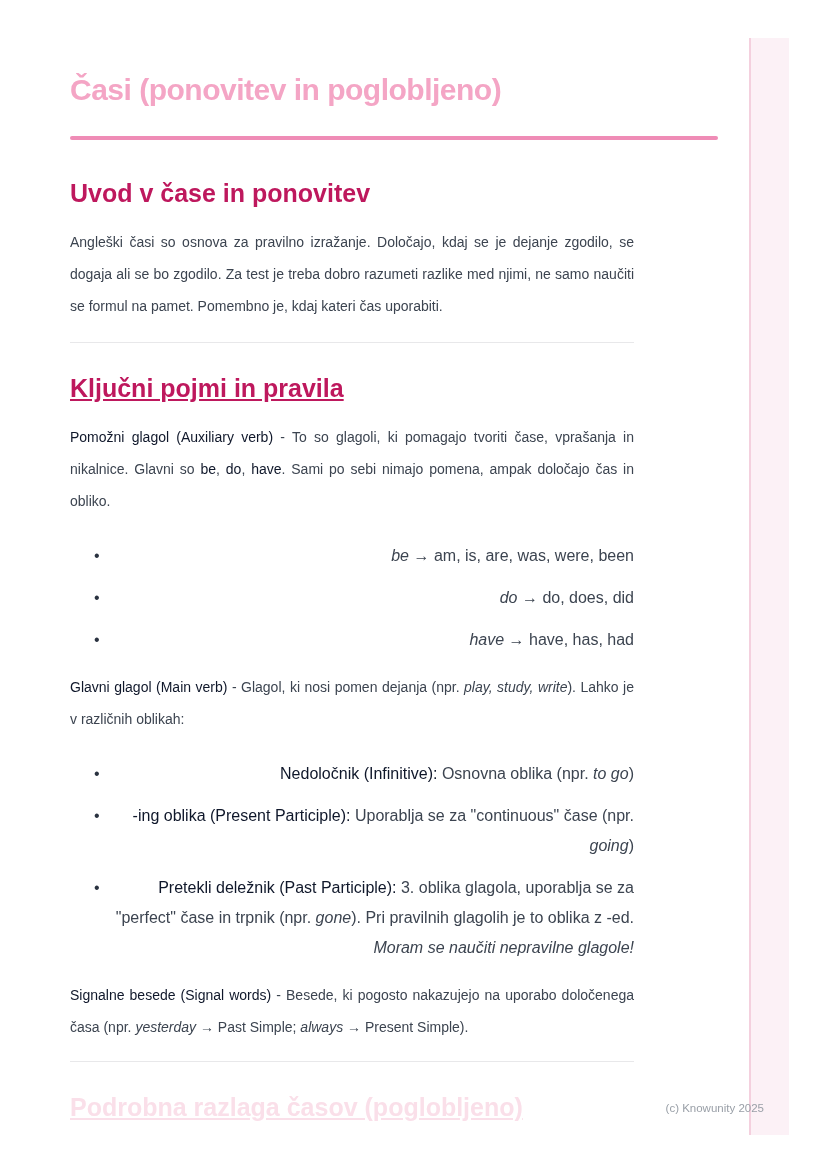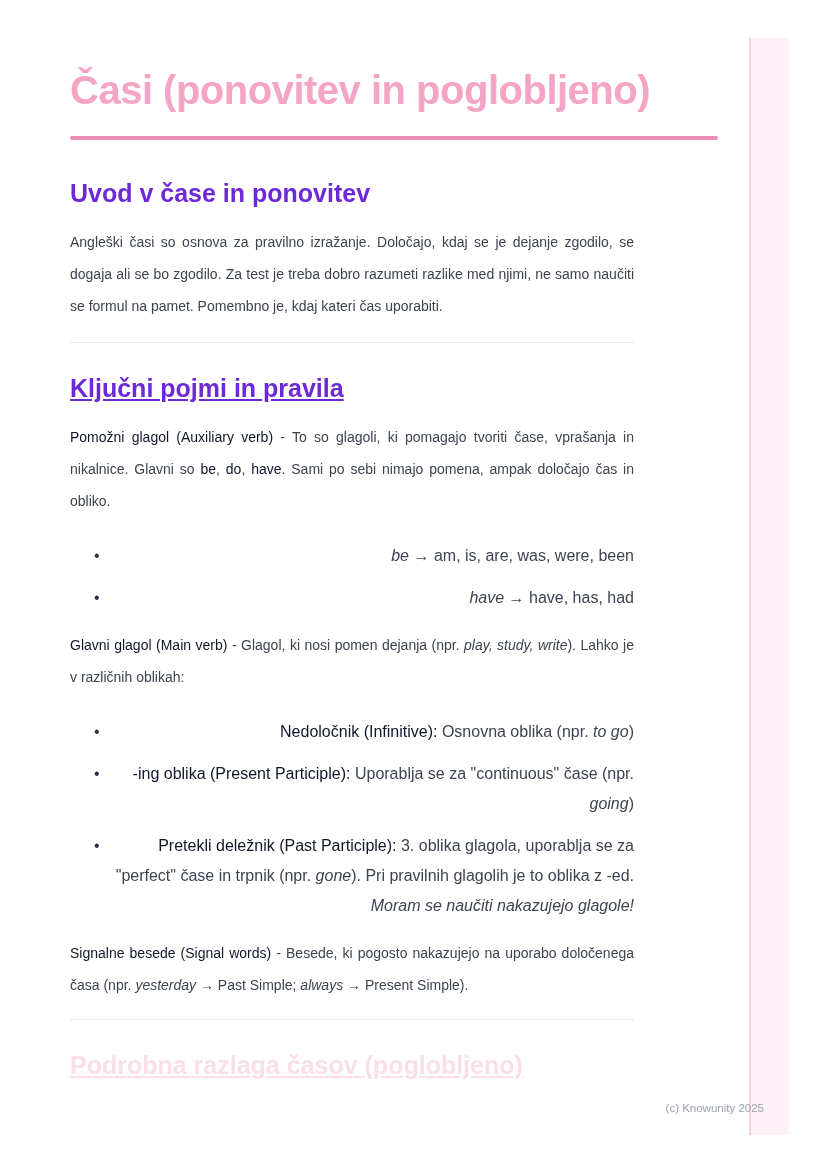--- a/index.html
+++ b/index.html
@@ -28,39 +28,39 @@
   .content {
     position: absolute;
     left: 70px;
     top: 0;
     width: 648px;
     z-index: 2;
   }
   .doc-title {
     margin: 64px 0 0 0;
     max-width: 600px;
-    font-size: 40px;
+    font-size: 30px;
     line-height: 52px;
     font-weight: 800;
     letter-spacing: -0.5px;
     color: #f4a5c5;
   }
   .title-rule {
     margin-top: 20px;
     width: 648px;
     height: 4px;
     border-radius: 2px;
     background: #ef8cb6;
   }
   .h2 {
     margin: 0;
     font-size: 25px;
     line-height: 30px;
     font-weight: 700;
-    color: #6d28d9;
+    color: #be185d;
   }
   .h2.mt-first { margin-top: 38px; }
   .h2.mt-section { margin-top: 30px; text-decoration: underline; }
   .h2.faded { color: #fadfe9; }
   .para {
     margin: 18px 0 0 0;
     width: 564px;
     font-size: 14px;
     line-height: 32px;
     text-align: justify;
@@ -124,29 +124,30 @@
   <p class="para"><span>Angleški časi so osnova za pravilno izražanje. Določajo, kdaj se je dejanje zgodilo, se dogaja ali se bo zgodilo. Za test je treba dobro razumeti razlike med njimi, ne samo naučiti se formul na pamet. Pomembno je, kdaj kateri čas uporabiti.</span></p>
 
   <div class="divider mt-lg"></div>
 
   <h2 class="h2 mt-section">Ključni pojmi in pravila</h2>
 
   <p class="para"><span class="b">Pomožni glagol (Auxiliary verb)</span><span> - To so glagoli, ki pomagajo tvoriti čase, vprašanja in nikalnice. Glavni so </span><span class="b">be</span><span>, </span><span class="b">do</span><span>, </span><span class="b">have</span><span>. Sami po sebi nimajo pomena, ampak določajo čas in obliko.</span></p>
 
   <ul class="blist">
     <li><span class="i">be</span><span> → am, is, are, was, were, been</span></li>
+    <li><span class="i">do</span><span> → do, does, did</span></li>
     <li><span class="i">have</span><span> → have, has, had</span></li>
   </ul>
 
   <p class="para mt-lg"><span class="b">Glavni glagol (Main verb)</span><span> - Glagol, ki nosi pomen dejanja (npr. </span><span class="i">play, study, write</span><span>). Lahko je v različnih oblikah:</span></p>
 
   <ul class="blist">
     <li><span class="b">Nedoločnik (Infinitive):</span><span> Osnovna oblika (npr. </span><span class="i">to go</span><span>)</span></li>
     <li><span class="b">-ing oblika (Present Participle):</span><span> Uporablja se za "continuous" čase (npr. </span><span class="i">going</span><span>)</span></li>
-    <li><span class="b">Pretekli deležnik (Past Participle):</span><span> 3. oblika glagola, uporablja se za "perfect" čase in trpnik (npr. </span><span class="i">gone</span><span>). Pri pravilnih glagolih je to oblika z -ed. </span><span class="i">Moram se naučiti nakazujejo glagole!</span></li>
+    <li><span class="b">Pretekli deležnik (Past Participle):</span><span> 3. oblika glagola, uporablja se za "perfect" čase in trpnik (npr. </span><span class="i">gone</span><span>). Pri pravilnih glagolih je to oblika z -ed. </span><span class="i">Moram se naučiti nepravilne glagole!</span></li>
   </ul>
 
   <p class="para mt-lg"><span class="b">Signalne besede (Signal words)</span><span> - Besede, ki pogosto nakazujejo na uporabo določenega časa (npr. </span><span class="i">yesterday</span><span> → Past Simple; </span><span class="i">always</span><span> → Present Simple).</span></p>
 
   <div class="divider"></div>
 
   <h2 class="h2 mt-section faded">Podrobna razlaga časov (poglobljeno)</h2>
 
 </div>
 

